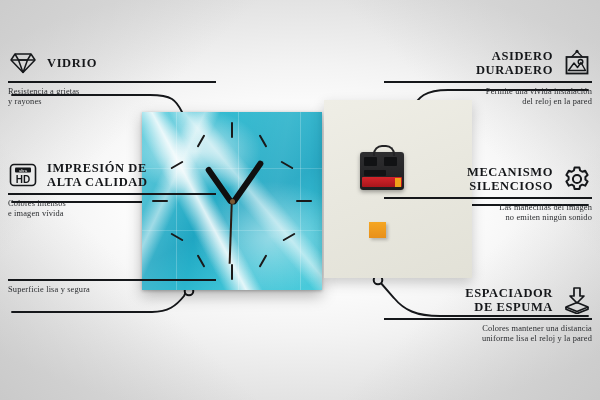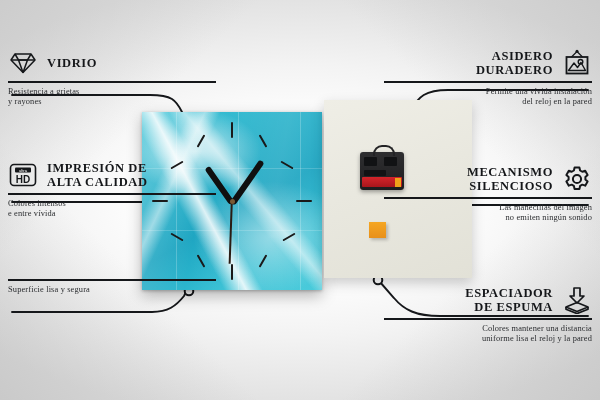--- a/index.html
+++ b/index.html
@@ -216,21 +216,21 @@
         </svg>
       </span>
       <span class="feat-title">
         <span>IMPRESIÓN DE</span><br>
         <span>ALTA CALIDAD</span>
       </span>
     </div>
     <div class="rule"></div>
     <div class="feat-sub">
       <span>Colores intensos</span><br>
-      <span>e entre vívida</span>
+      <span>e imagen vívida</span>
     </div>
   </div>
 
   <div class="feat left" id="f-bordes">
     <div class="rule"></div>
     <div class="feat-sub">
       <span>Superficie lisa y segura</span>
     </div>
   </div>
 

